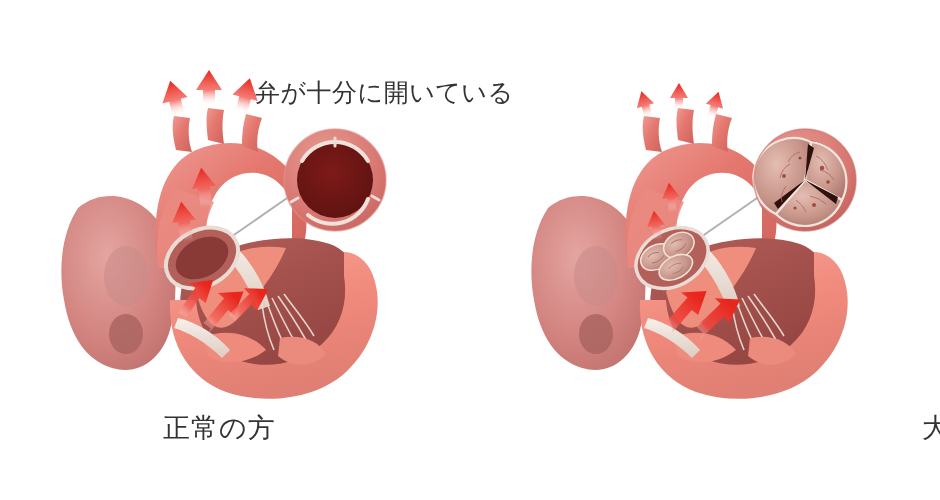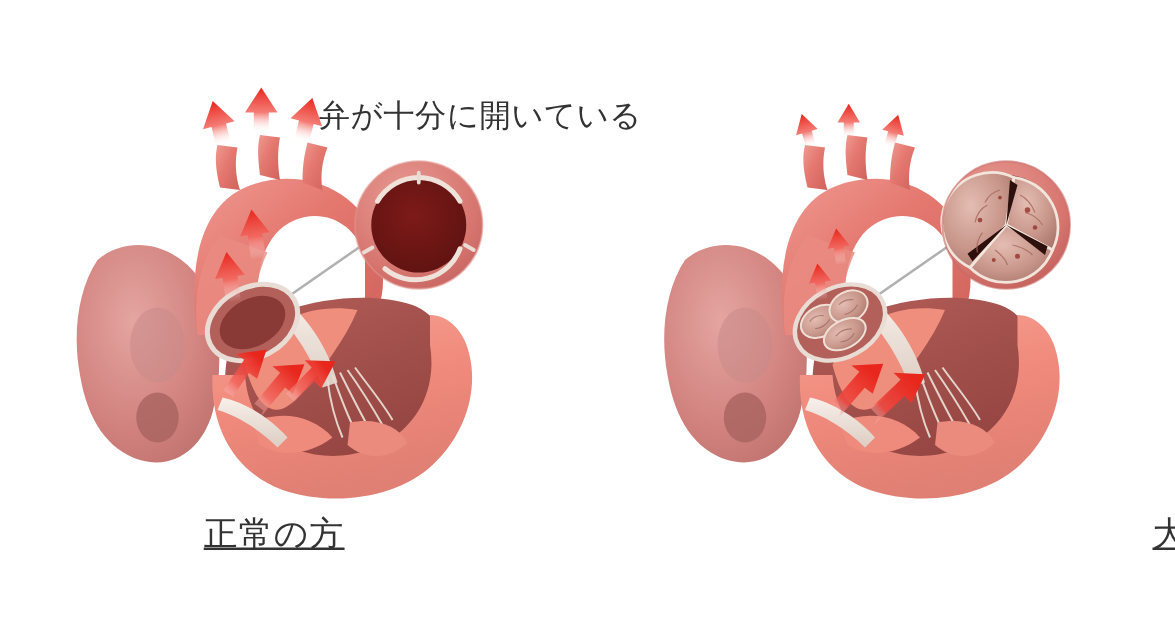--- a/index.html
+++ b/index.html
@@ -13,21 +13,21 @@
   .panel-right{left:470px;}
 
   .inset-label{
     position:absolute;top:80px;white-space:nowrap;
     font-size:25px;color:#333333;letter-spacing:.5px;line-height:1;
   }
   .inset-label-left{left:255px;}
 
   .caption{
     position:absolute;top:414px;white-space:nowrap;
-    font-size:27px;color:#333333;letter-spacing:1px;line-height:1;text-decoration:underline;
+    font-size:27px;color:#333333;letter-spacing:1px;line-height:1;
   }
   .caption-left{left:163px;}
   .caption-right{left:452px;}
 
   svg{display:block;}
   .heart-svg{position:absolute;left:0;top:0;}
 </style>
 </head>
 <body>
 

